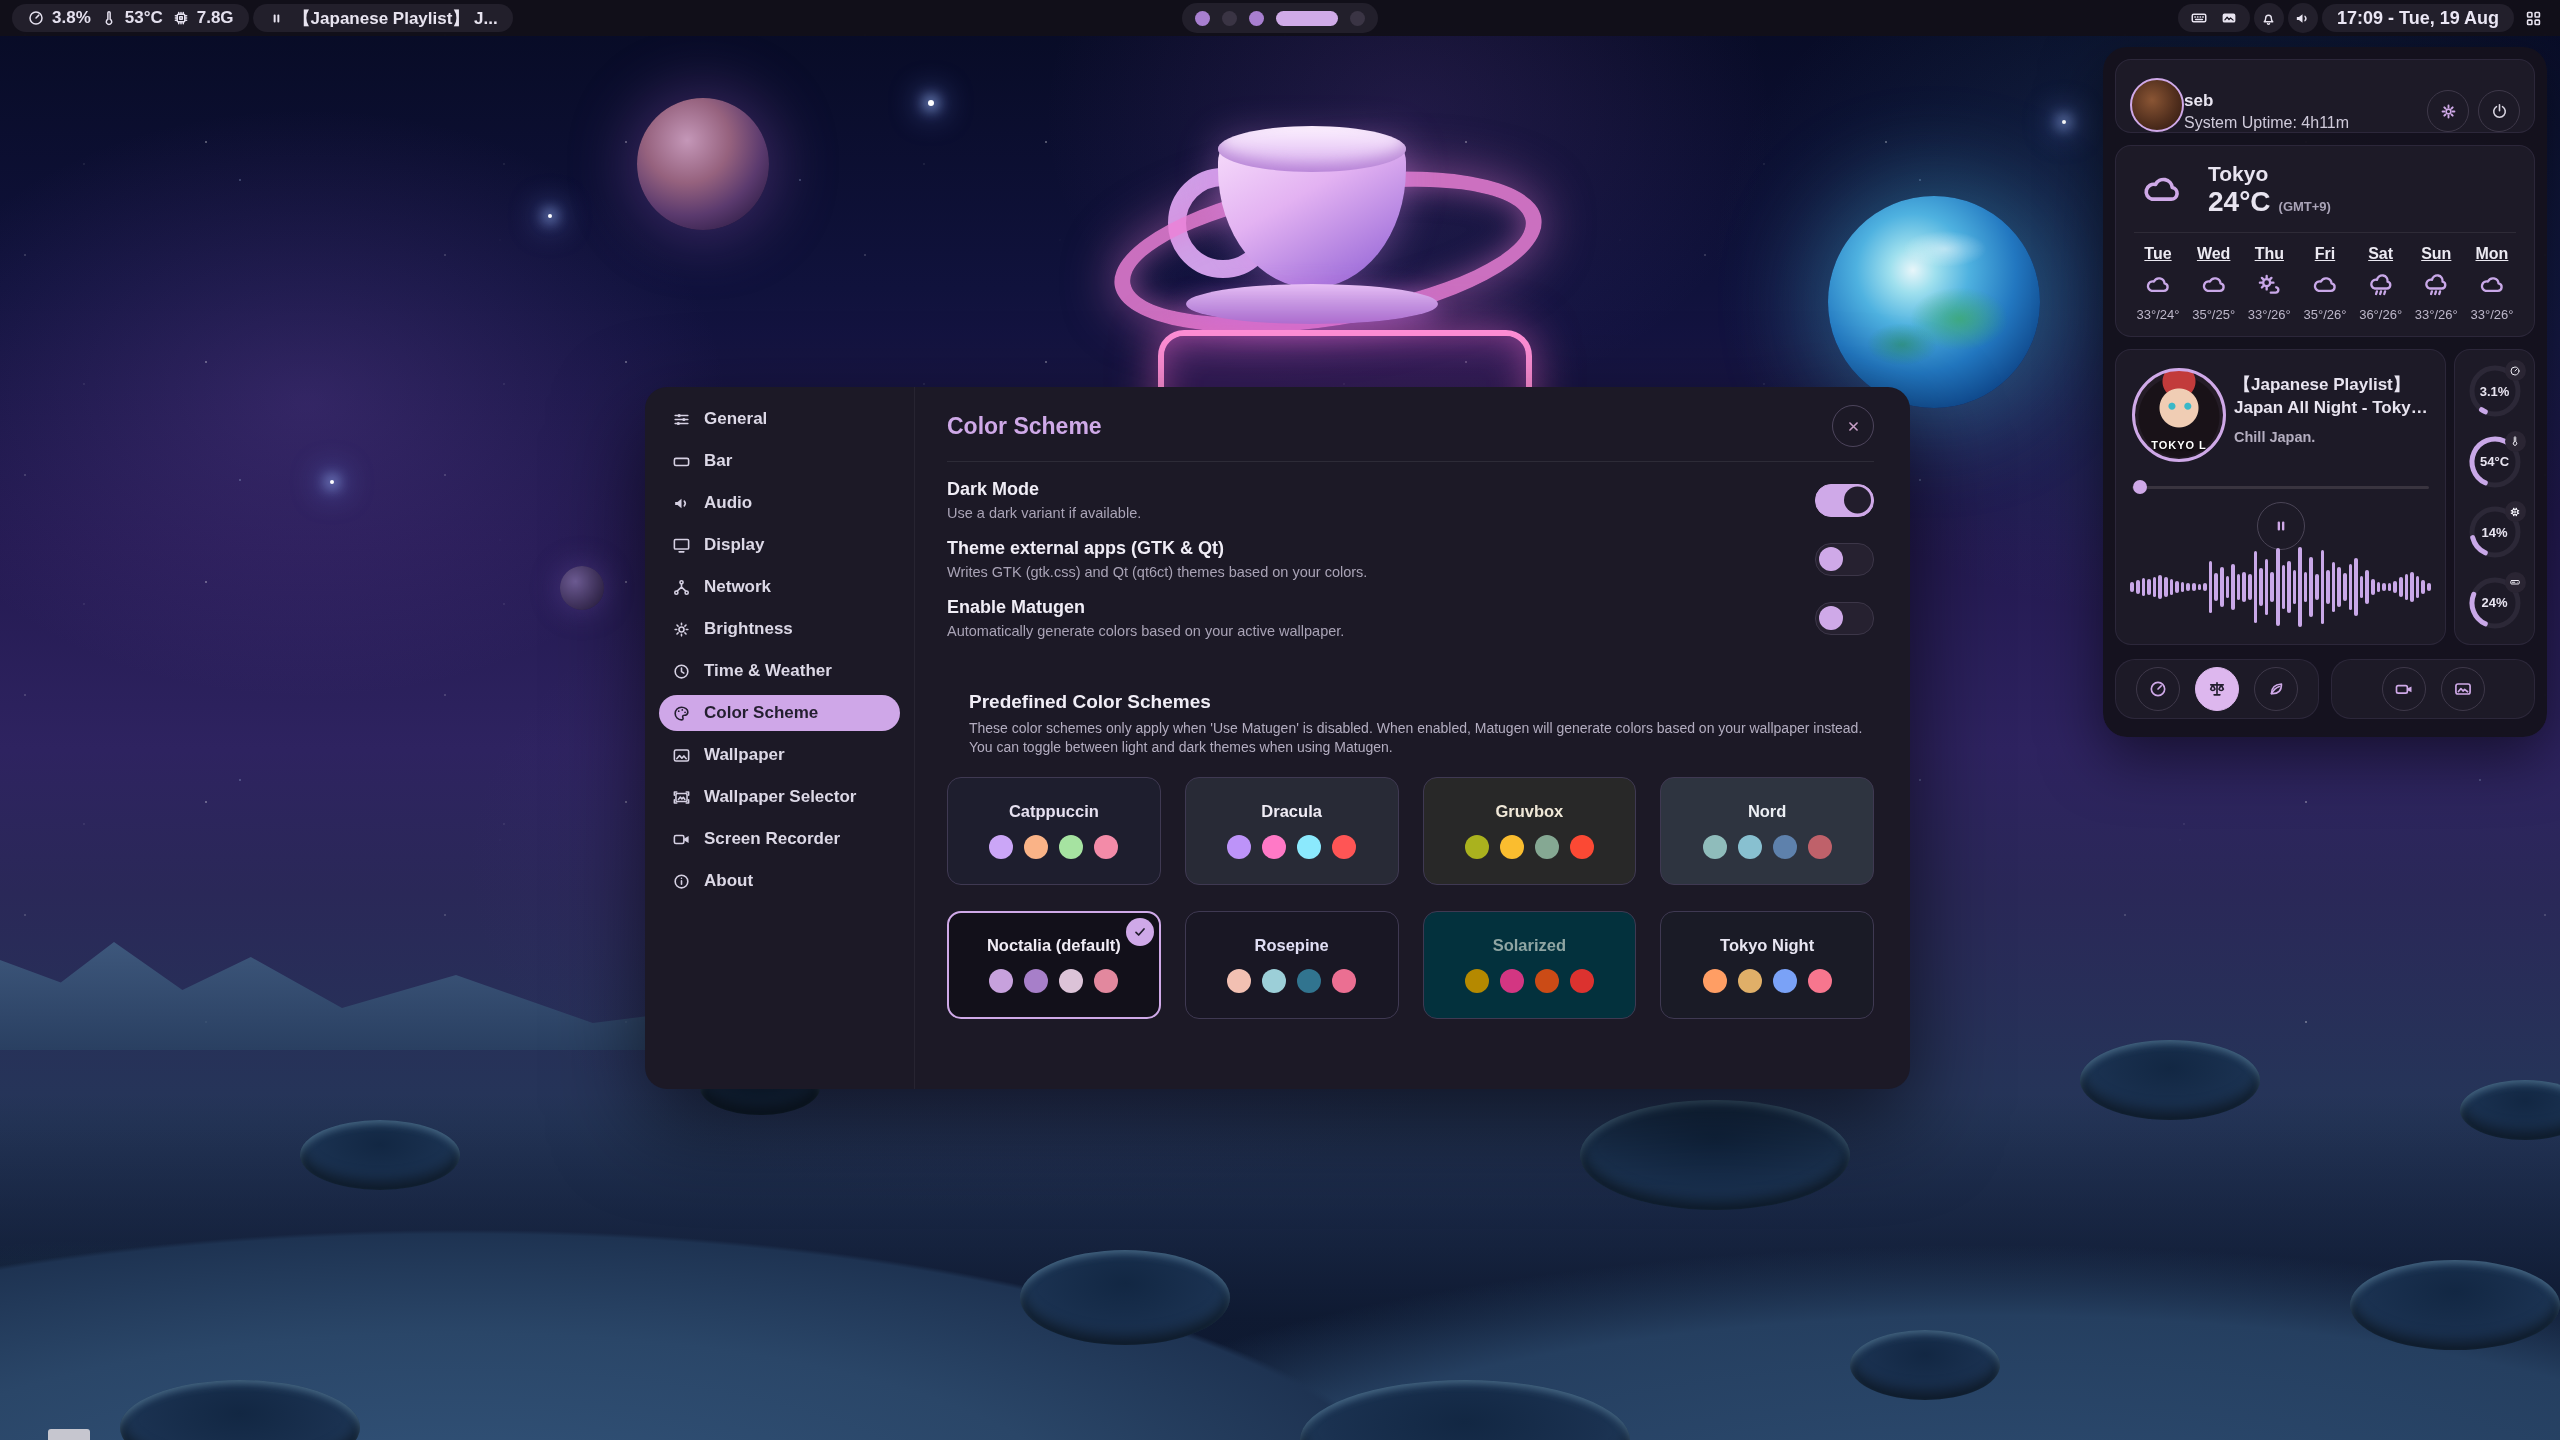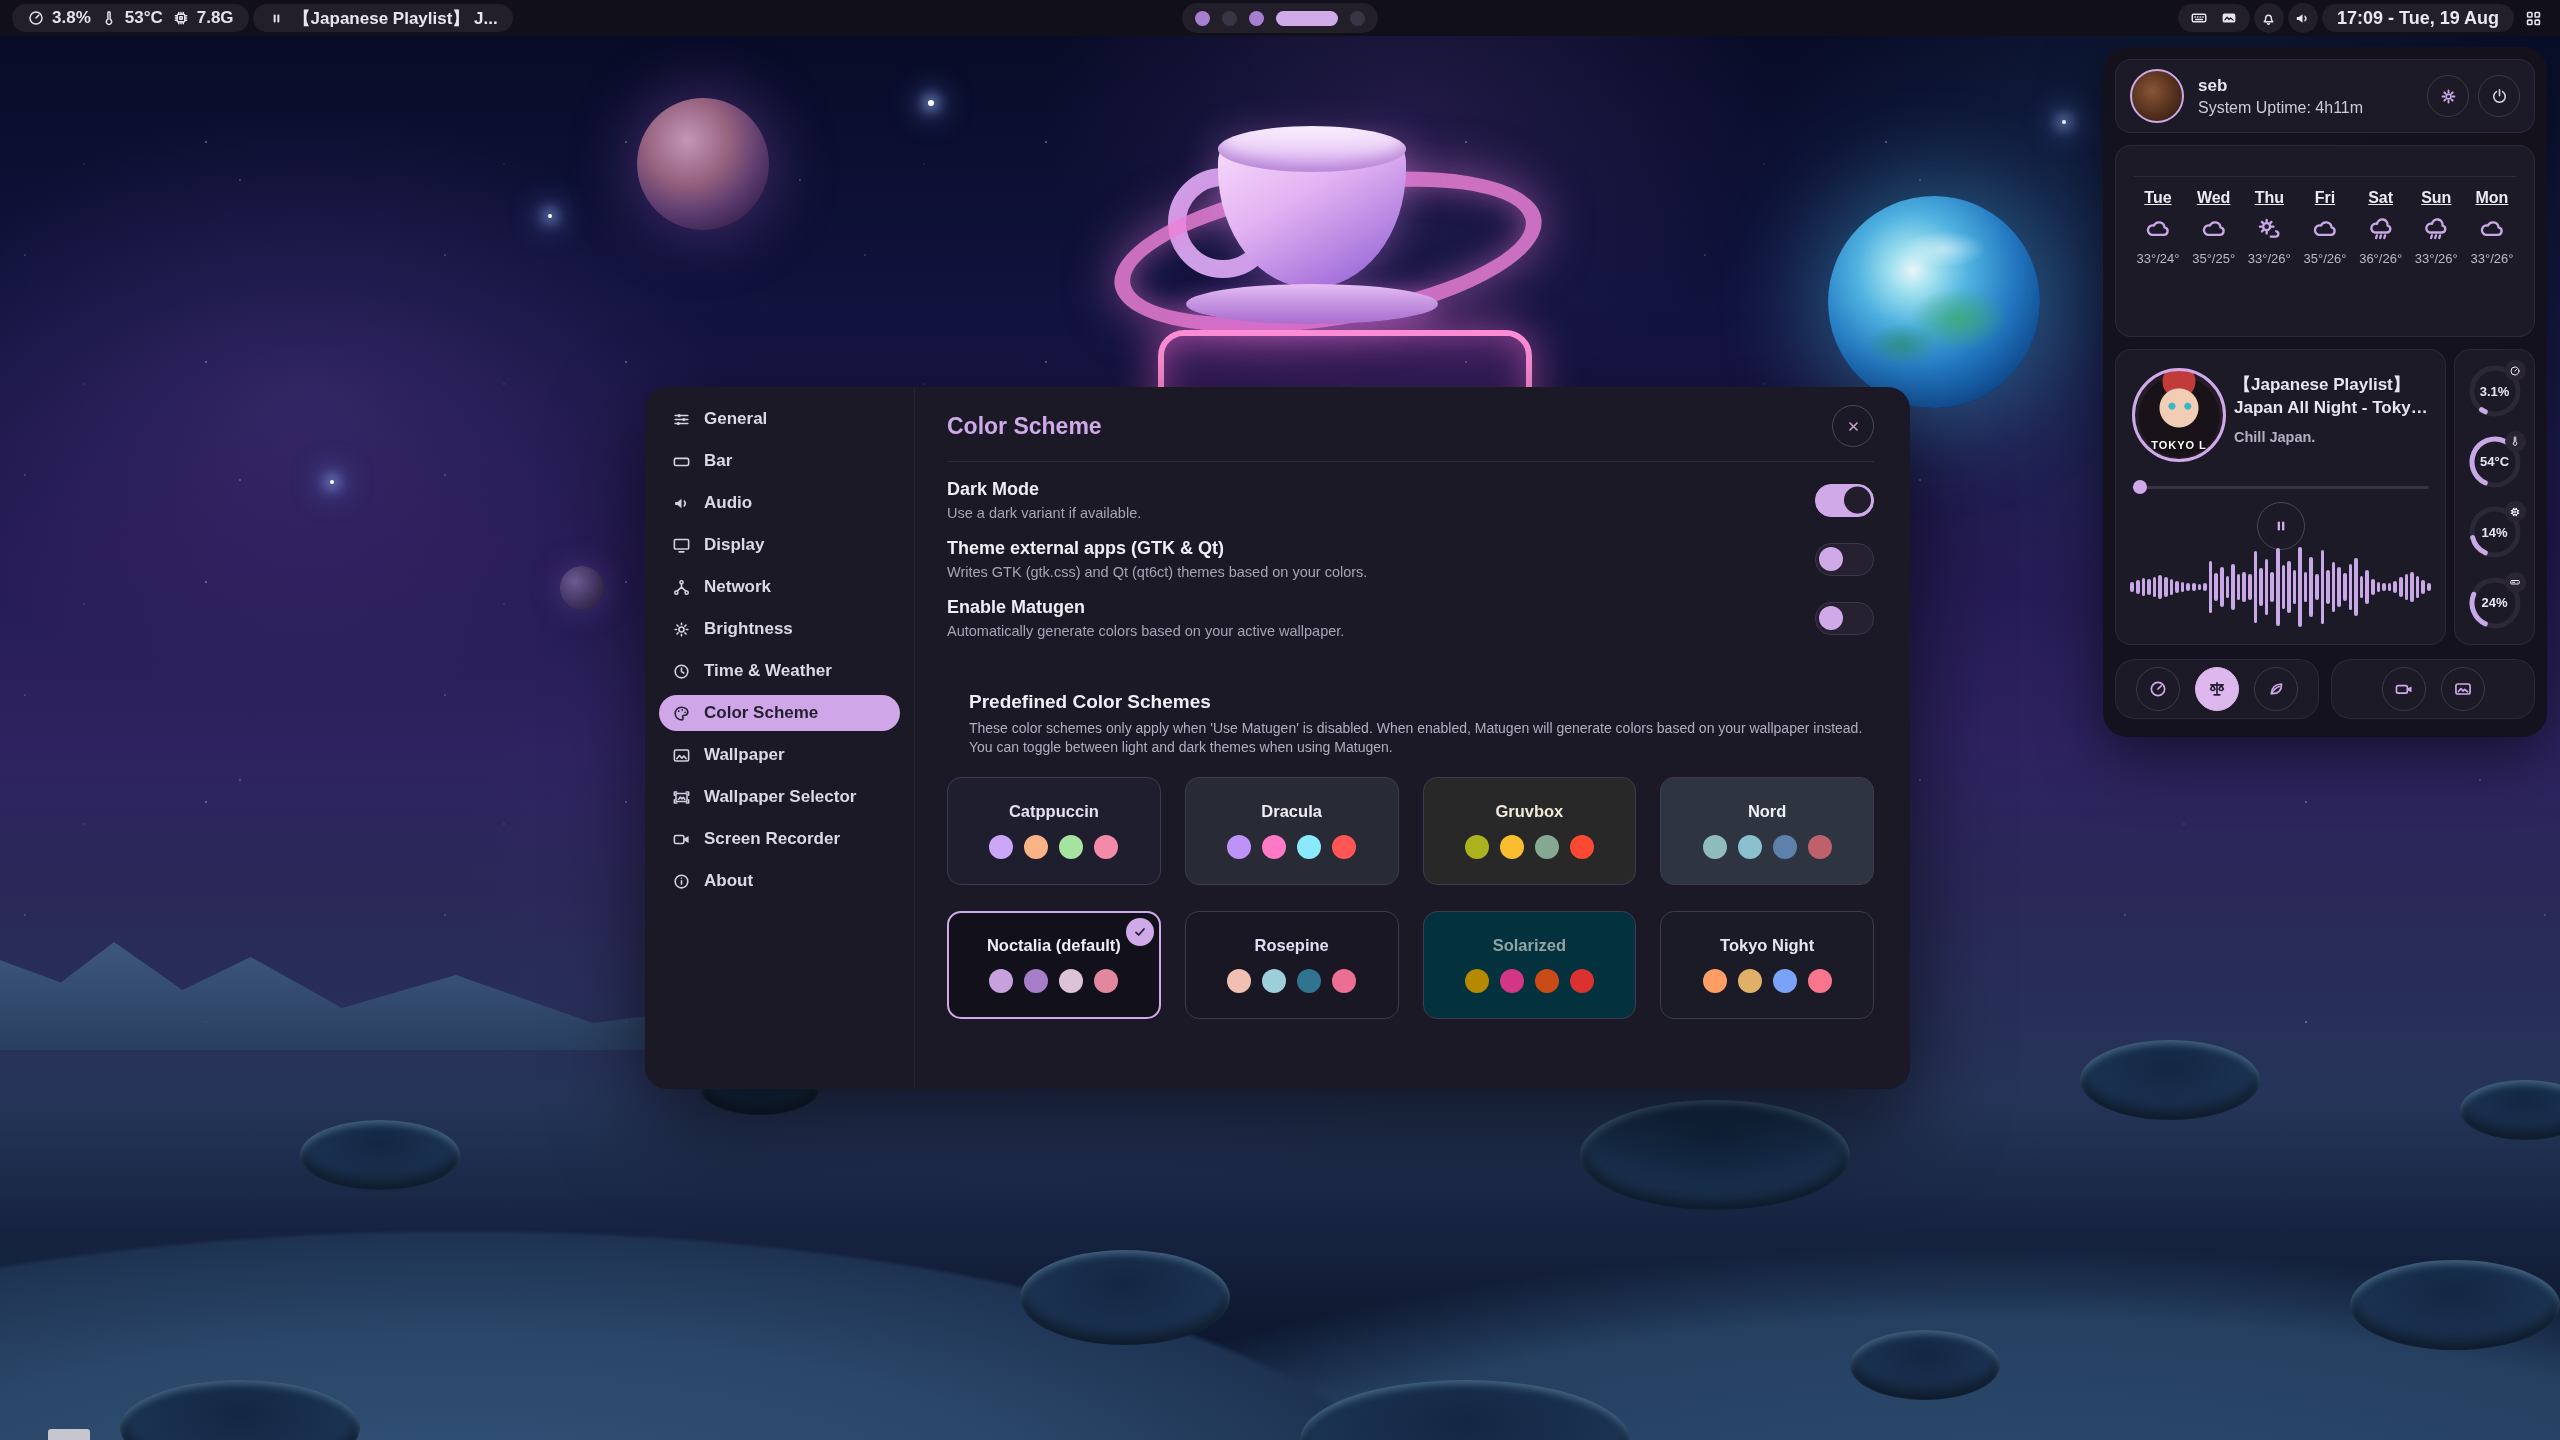--- a/index.html
+++ b/index.html
@@ -121,21 +121,21 @@
   .sname{font-size:16.5px;font-weight:bold;}
   .sws{display:flex;gap:11px;}
   .sw{width:24px;height:24px;border-radius:50%;}
   .badge{display:none;position:absolute;top:5px;right:5px;width:28px;height:28px;border-radius:50%;background:#cfa9e8;
     align-items:center;justify-content:center;color:#241f30;}
   .scheme.selected .badge{display:flex;}
   
   #side-panel{position:absolute;left:2103px;top:47px;width:444px;height:690px;background:rgba(21,18,29,.97);
     border-radius:24px;z-index:20;padding:12px;box-sizing:border-box;box-shadow:0 20px 60px rgba(0,0,0,.5);}
   .pcard{background:#1d1a27;border:1px solid rgba(160,140,200,.12);border-radius:16px;box-sizing:border-box;}
-  #user-card{height:74px;display:flex;align-items:center;padding:0 14px;gap:14px;}
+  #user-card{height:74px;display:flex;align-items:flex-end;padding:0 14px;}
   #avatar{width:50px;height:50px;border-radius:50%;border:2.5px solid #cfa9e8;
     background:radial-gradient(circle at 40% 40%,#8a5534,#53301e 55%,#2a160e);flex:none;}
   #user-name{font-size:17px;font-weight:bold;}
   #user-uptime{font-size:16px;color:#cfcada;margin-top:3px;}
   #user-btns{margin-left:auto;display:flex;gap:9px;}
   .circbtn{width:40px;height:40px;border-radius:50%;border:1.5px solid #3e3849;display:flex;align-items:center;justify-content:center;color:#d8d4e0;}
   .circbtn.accent{color:#cfa9e8;}
   #weather-card{height:192px;margin-top:12px;padding:16px 18px 0;}
   #weather-top{display:flex;align-items:center;gap:18px;}
   #weather-cloud{color:#cfa9e8;}
@@ -650,20 +650,32 @@
           </div>
         <div class="circbtn">
             <svg class="sym" width="19" height="19">
               <use href="#i-power"></use>
             </svg>
           </div>
       </div>
     </div>
 
     <div class="pcard" id="weather-card">
+      <div id="weather-top">
+        <svg class="sym" id="weather-cloud" width="56" height="44" stroke-width="1.7">
+            <use href="#i-cloud"></use>
+          </svg>
+        <div>
+          <div id="weather-city">Tokyo</div>
+          <div id="weather-temp-row">
+            <span id="weather-temp">24°C</span>
+            <span id="weather-tz">(GMT+9)</span>
+          </div>
+        </div>
+      </div>
       <div id="weather-div"></div>
       <div id="forecast">
         <div class="fcol">
             <span class="fday">Tue</span>
             <svg class="sym" width="28" height="28" stroke-width="1.8">
               <use href="#i-cloud"></use>
             </svg>
             <span class="ftemps">33°/24°</span>
           </div>
         <div class="fcol">

